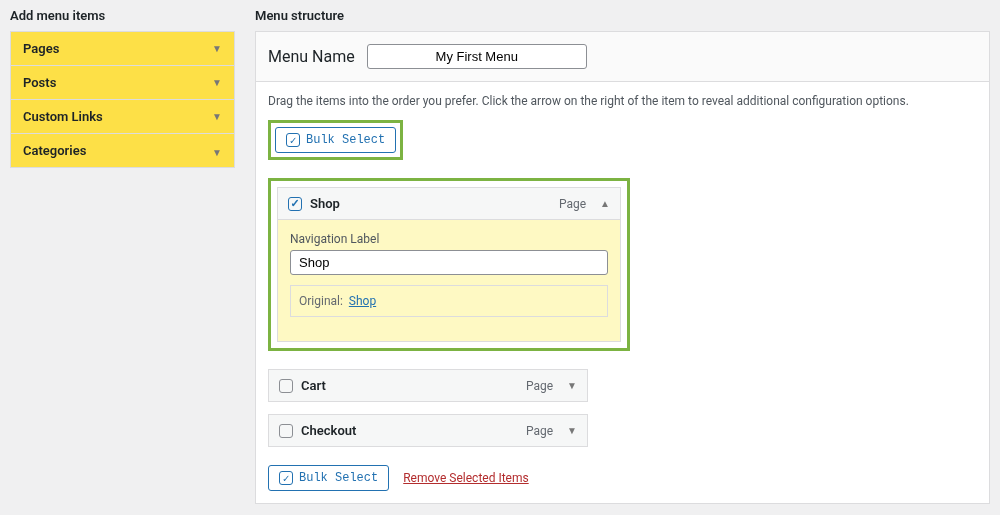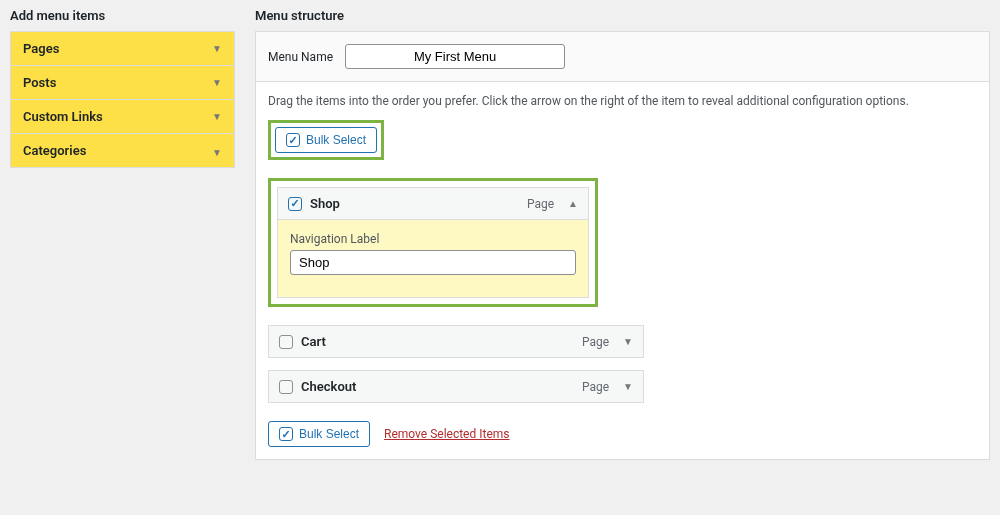--- a/index.html
+++ b/index.html
@@ -7,31 +7,31 @@
     .container { display: flex; padding: 8px 10px; gap: 20px; }
     .left-col { width: 225px; }
     .right-col { flex: 1; }
     h3 { font-size: 13px; font-weight: 600; margin-bottom: 8px; }
     .accordion { border: 1px solid #dcdcde; background: #fde047; }
     .accordion-item { border-bottom: 1px solid #dcdcde; padding: 9px 12px; display: flex; justify-content: space-between; align-items: center; cursor: pointer; font-size: 13px; font-weight: 600; }
     .accordion-item:last-child { border-bottom: none; align-items: flex-end; }
     .arrow-down { color: #777; font-size: 10px; }
     .menu-edit { border: 1px solid #dcdcde; background: #fff; }
     .menu-header { background: #fafafa; border-bottom: 1px solid #dcdcde; padding: 12px; display: flex; align-items: center; gap: 12px; }
-    .menu-header label { font-size: 12px; }
+    .menu-header label { font-size: 16px; }
     .menu-header input { padding: 4px 8px; border: 1px solid #8c8f94; border-radius: 3px; width: 220px; font-size: 13px; text-align: center; }
     .menu-body { padding: 12px; }
     .instructions { color: #50575e; font-size: 12px; margin-bottom: 12px; }
     .highlight-box { border: 3px solid #7cb342; padding: 4px; display: inline-block; margin-bottom: 18px; }
-    .highlight-box-block { border: 3px solid #7cb342; padding: 6px; margin-bottom: 18px; width: 330px; }
-    .bulk-btn { background: #fff; border: 1px solid #2271b1; color: #2271b1; padding: 5px 10px; border-radius: 3px; display: inline-flex; align-items: center; gap: 6px; cursor: pointer; font-size: 12px; }
+    .highlight-box-block { border: 3px solid #7cb342; padding: 6px; margin-bottom: 18px; width: 362px; }
+    .bulk-btn { background: #fff; border: 1px solid #2271b1; color: #2271b1; padding: 5px 10px; border-radius: 3px; display: inline-flex; align-items: center; gap: 6px; cursor: pointer; font-size: 12px; font-family: Liberation Mono, monospace; }
     .checkbox { width: 14px; height: 14px; border: 1px solid #2271b1; border-radius: 3px; display: inline-flex; align-items: center; justify-content: center; position: relative; }
     .checkbox.checked::after { content: "✓"; color: #2271b1; font-size: 11px; font-weight: bold; }
     .checkbox-grey { width: 14px; height: 14px; border: 1px solid #8c8f94; border-radius: 3px; display: inline-block; }
-    .menu-item { width: 376px; border: 1px solid #dcdcde; margin-bottom: 12px; }
+    .menu-item { width: 320px; border: 1px solid #dcdcde; margin-bottom: 12px; }
     .menu-item-header { background: #f6f7f7; padding: 8px 10px; display: flex; align-items: center; gap: 8px; cursor: pointer; }
     .menu-item-header .title { font-weight: 600; flex: 1; font-size: 13px; }
     .menu-item-header .type { color: #646970; font-size: 12px; margin-right: 6px;}
     .menu-item-body { padding: 12px; border-top: 1px solid #dcdcde; background: #fef9c3; }
     .menu-item-body label { display: block; font-size: 12px; color: #50575e; margin-bottom: 4px; }
     .menu-item-body input.text { width: 100%; padding: 4px 8px; border: 1px solid #8c8f94; border-radius: 3px; font-size: 13px; margin-bottom: 10px; }
     .move-row { font-size: 12px; margin-bottom: 12px; }
     .move-row a { color: #2271b1; text-decoration: underline; }
     .original-box { border: 1px solid #dcdcde; padding: 8px; font-size: 12px; color: #646970; margin-bottom: 12px; }
     .original-box a { color: #2271b1; text-decoration: underline; }
@@ -89,20 +89,24 @@
           <div class="menu-item" style="margin-bottom:0;width:auto;border:1px solid #dcdcde;">
             <div class="menu-item-header">
               <span class="checkbox checked"></span>
               <span class="title">Shop</span>
               <span class="type">Page</span>
               <span class="arrow-up">▲</span>
             </div>
             <div class="menu-item-body">
               <label>Navigation Label</label>
               <input class="text" type="text" value="Shop" style="">
+              <div class="original-box">
+                <span>Original:</span>&nbsp;
+                <a href="#">Shop</a>
+              </div>
             </div>
           </div>
         </div>
 
         <div class="menu-item">
           <div class="menu-item-header">
             <span class="checkbox-grey"></span>
             <span class="title">Cart</span>
             <span class="type">Page</span>
             <span class="arrow-down">▼</span>

